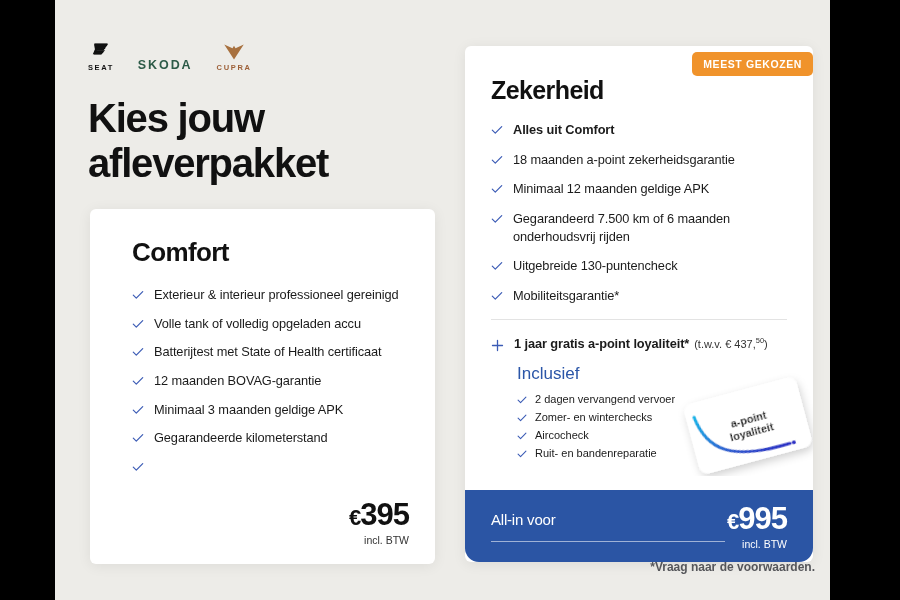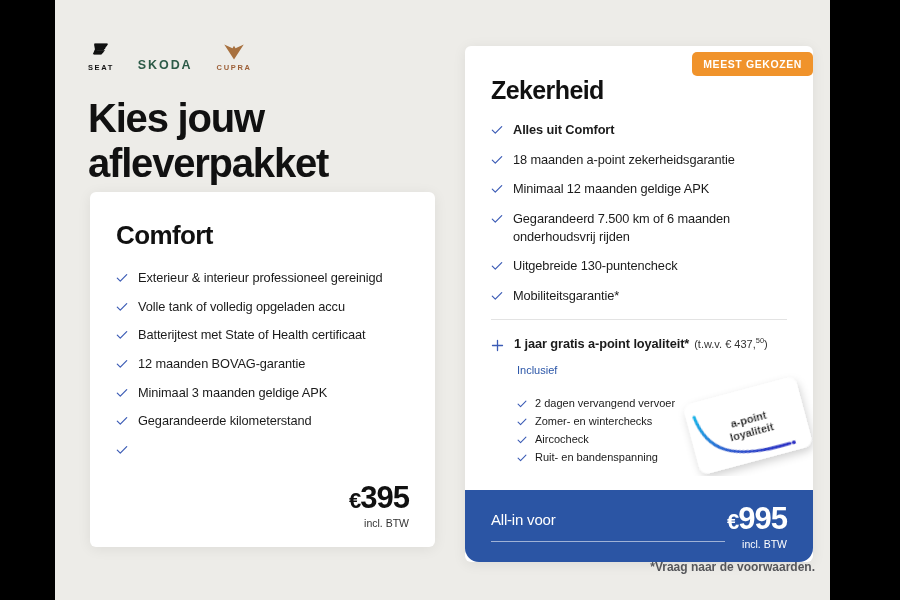--- a/index.html
+++ b/index.html
@@ -63,23 +63,23 @@
   }
 
   
   .card {
     position: absolute;
     background: #fff;
     border-radius: 6px;
     box-shadow: 0 2px 14px rgba(0,0,0,.07);
   }
   .card-comfort {
-    left: 35px; top: 192px;
+    left: 35px; top: 209px;
     width: 345px; height: 355px;
-    padding: 28px 26px 0 26px;
+    padding: 28px 26px 0 42px;
   }
   .card-zeker {
     left: 410px; top: 46px;
     width: 348px; height: 516px;
     padding: 30px 26px 0 26px;
     overflow: hidden;
   }
 
   .badge {
     position: absolute;
@@ -168,23 +168,23 @@
     font-weight: 400;
     font-size: 11px;
     color: #333;
     margin-left: 5px;
     white-space: nowrap;
   }
   .worth sup { font-size: 7.5px; vertical-align: super; }
 
   .incl-wrap { margin: 12px 0 0 26px; position: relative; z-index: 2; }
   .incl-title {
-    font-size: 11px;
+    font-size: 17px;
     color: #2b56a8;
-    margin-bottom: 21px;
+    margin-bottom: 9px;
   }
   ul.sub { list-style: none; }
   ul.sub li {
     display: flex;
     align-items: flex-start;
     gap: 8px;
     margin-bottom: 6px;
     font-size: 11px;
     color: #1b1b1b;
   }
@@ -411,21 +411,21 @@
           <li>
             <svg class="chk" viewBox="0 0 14 14">
                 <path d="M1.5 7.2 5 10.6 12.5 3" stroke="#3b5bb5" stroke-width="1.5" fill="none" stroke-linecap="round" stroke-linejoin="round"></path>
               </svg>
             <span>Aircocheck</span>
           </li>
           <li>
             <svg class="chk" viewBox="0 0 14 14">
                 <path d="M1.5 7.2 5 10.6 12.5 3" stroke="#3b5bb5" stroke-width="1.5" fill="none" stroke-linecap="round" stroke-linejoin="round"></path>
               </svg>
-            <span>Ruit- en bandenspanning</span>
+            <span>Ruit- en bandenreparatie</span>
           </li>
         </ul>
       </div>
 
       <svg class="loyal-card-art" viewBox="0 0 150 108">
         <defs>
           <linearGradient id="swoosh" x1="0" y1="0" x2="1" y2="1">
             <stop offset="0%" stop-color="#19b6e8"></stop>
             <stop offset="55%" stop-color="#2f5fd0"></stop>
             <stop offset="100%" stop-color="#2b2fc4"></stop>

